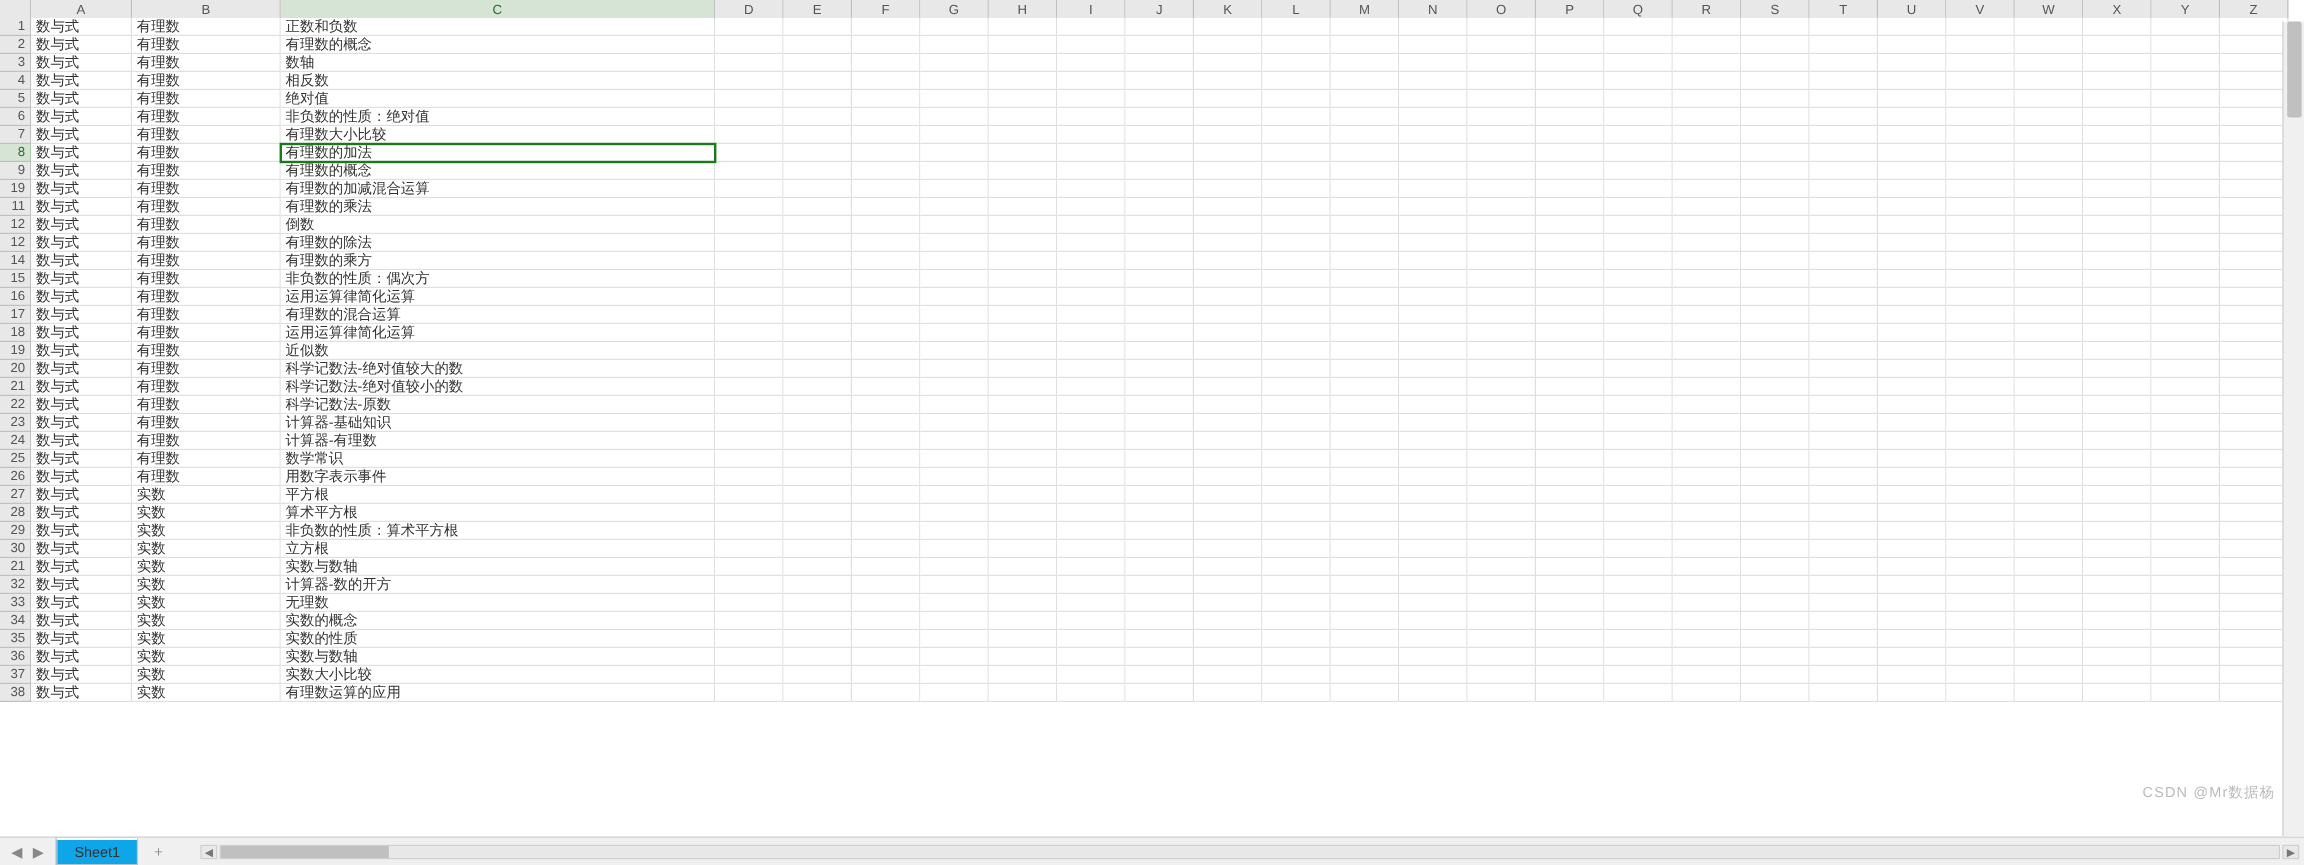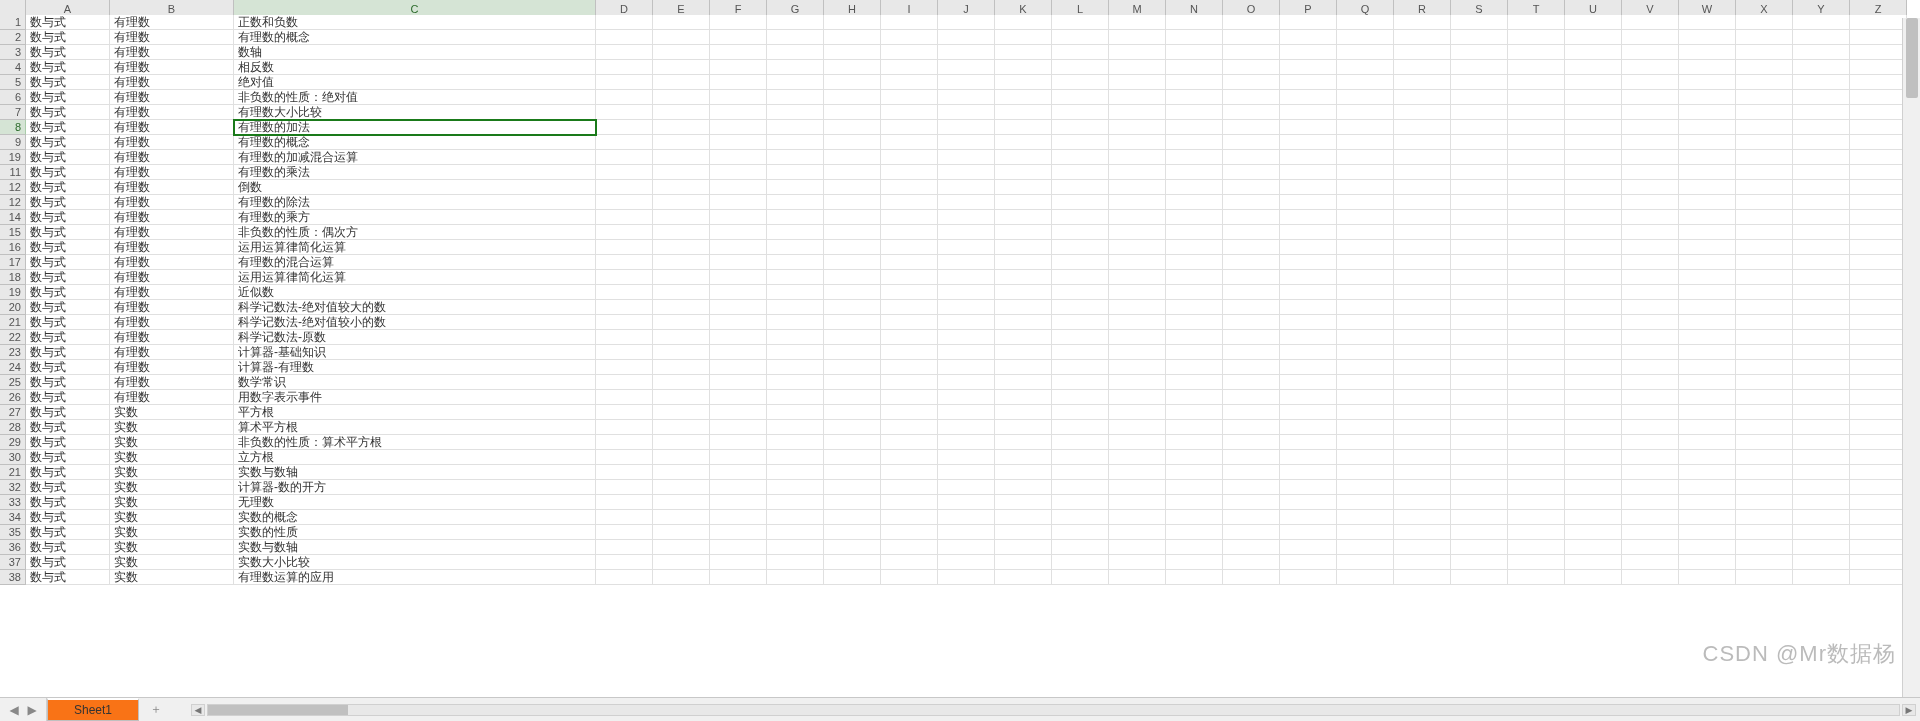--- a/index.html
+++ b/index.html
@@ -92,22 +92,22 @@
     border-right: 1px solid #d0d0d0;
     height: 100%;
   }
   .nav-btn {
     width: 16px; height: 16px;
     display: flex; align-items:center; justify-content:center;
     color: #888; cursor: pointer;
   }
   .sheet-tab {
     height: 100%;
-    padding: 0 26px;
-    background: #f97316;
+    padding: 0 14px;
+    background: #0ea5e9;
     border: 1px solid #c0c0c0;
     border-top: 2px solid #fff;
     margin-top: -1px;
     display: flex; align-items: center;
     cursor: pointer;
   }
   .add-sheet {
     width: 22px; height: 22px; margin-left: 6px;
     border-radius: 50%;
     display:flex; align-items:center; justify-content:center;
@@ -129,21 +129,21 @@
     position:absolute; top:6px; width:14px; height:12px;
     background:#e8e8e8; border:1px solid #d0d0d0;
     display:flex;align-items:center;justify-content:center;
     color:#777; font-size:9px;
   }
   .hscroll-arrow.left{ left:4px;}
   .hscroll-arrow.right{ right:4px;}
   .watermark{
     position:absolute; right:24px; bottom:28px;
     color:rgba(120,120,120,0.5);
-    font-size:22px; letter-spacing:1px;
+    font-size:12px; letter-spacing:1px;
     pointer-events:none;
   }
 </style>
 </head>
 <body>
 
 <div class="workbook">
   <div class="grid-container">
     <div id="grid" class="grid" style="grid-template-columns: 26px 84px 124px 362px 57px 57px 57px 57px 57px 57px 57px 57px 57px 57px 57px 57px 57px 57px 57px 57px 57px 57px 57px 57px 57px 57px 57px;">
         <div class="corner"></div>

